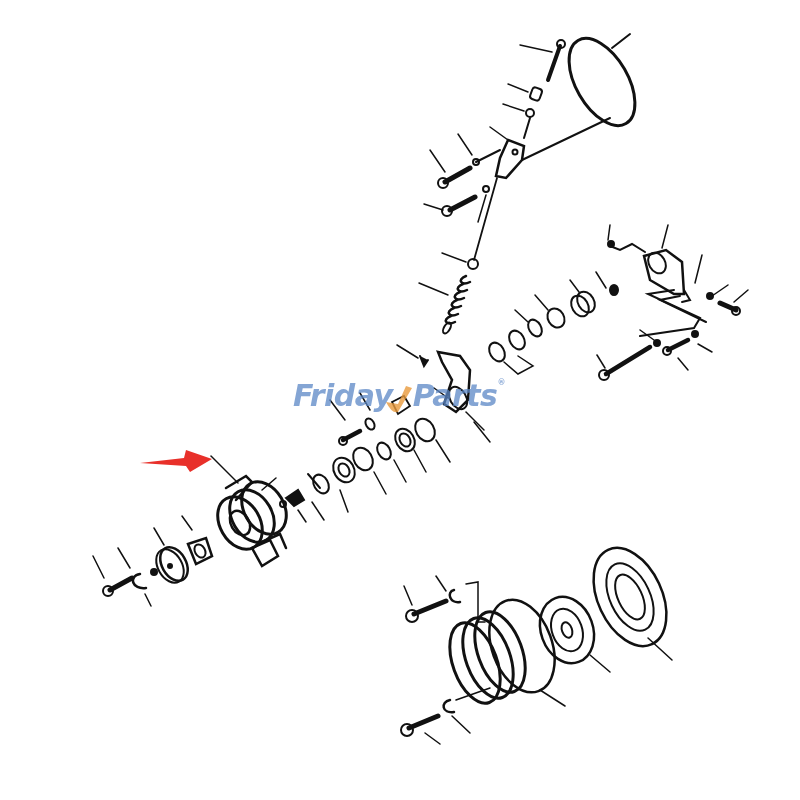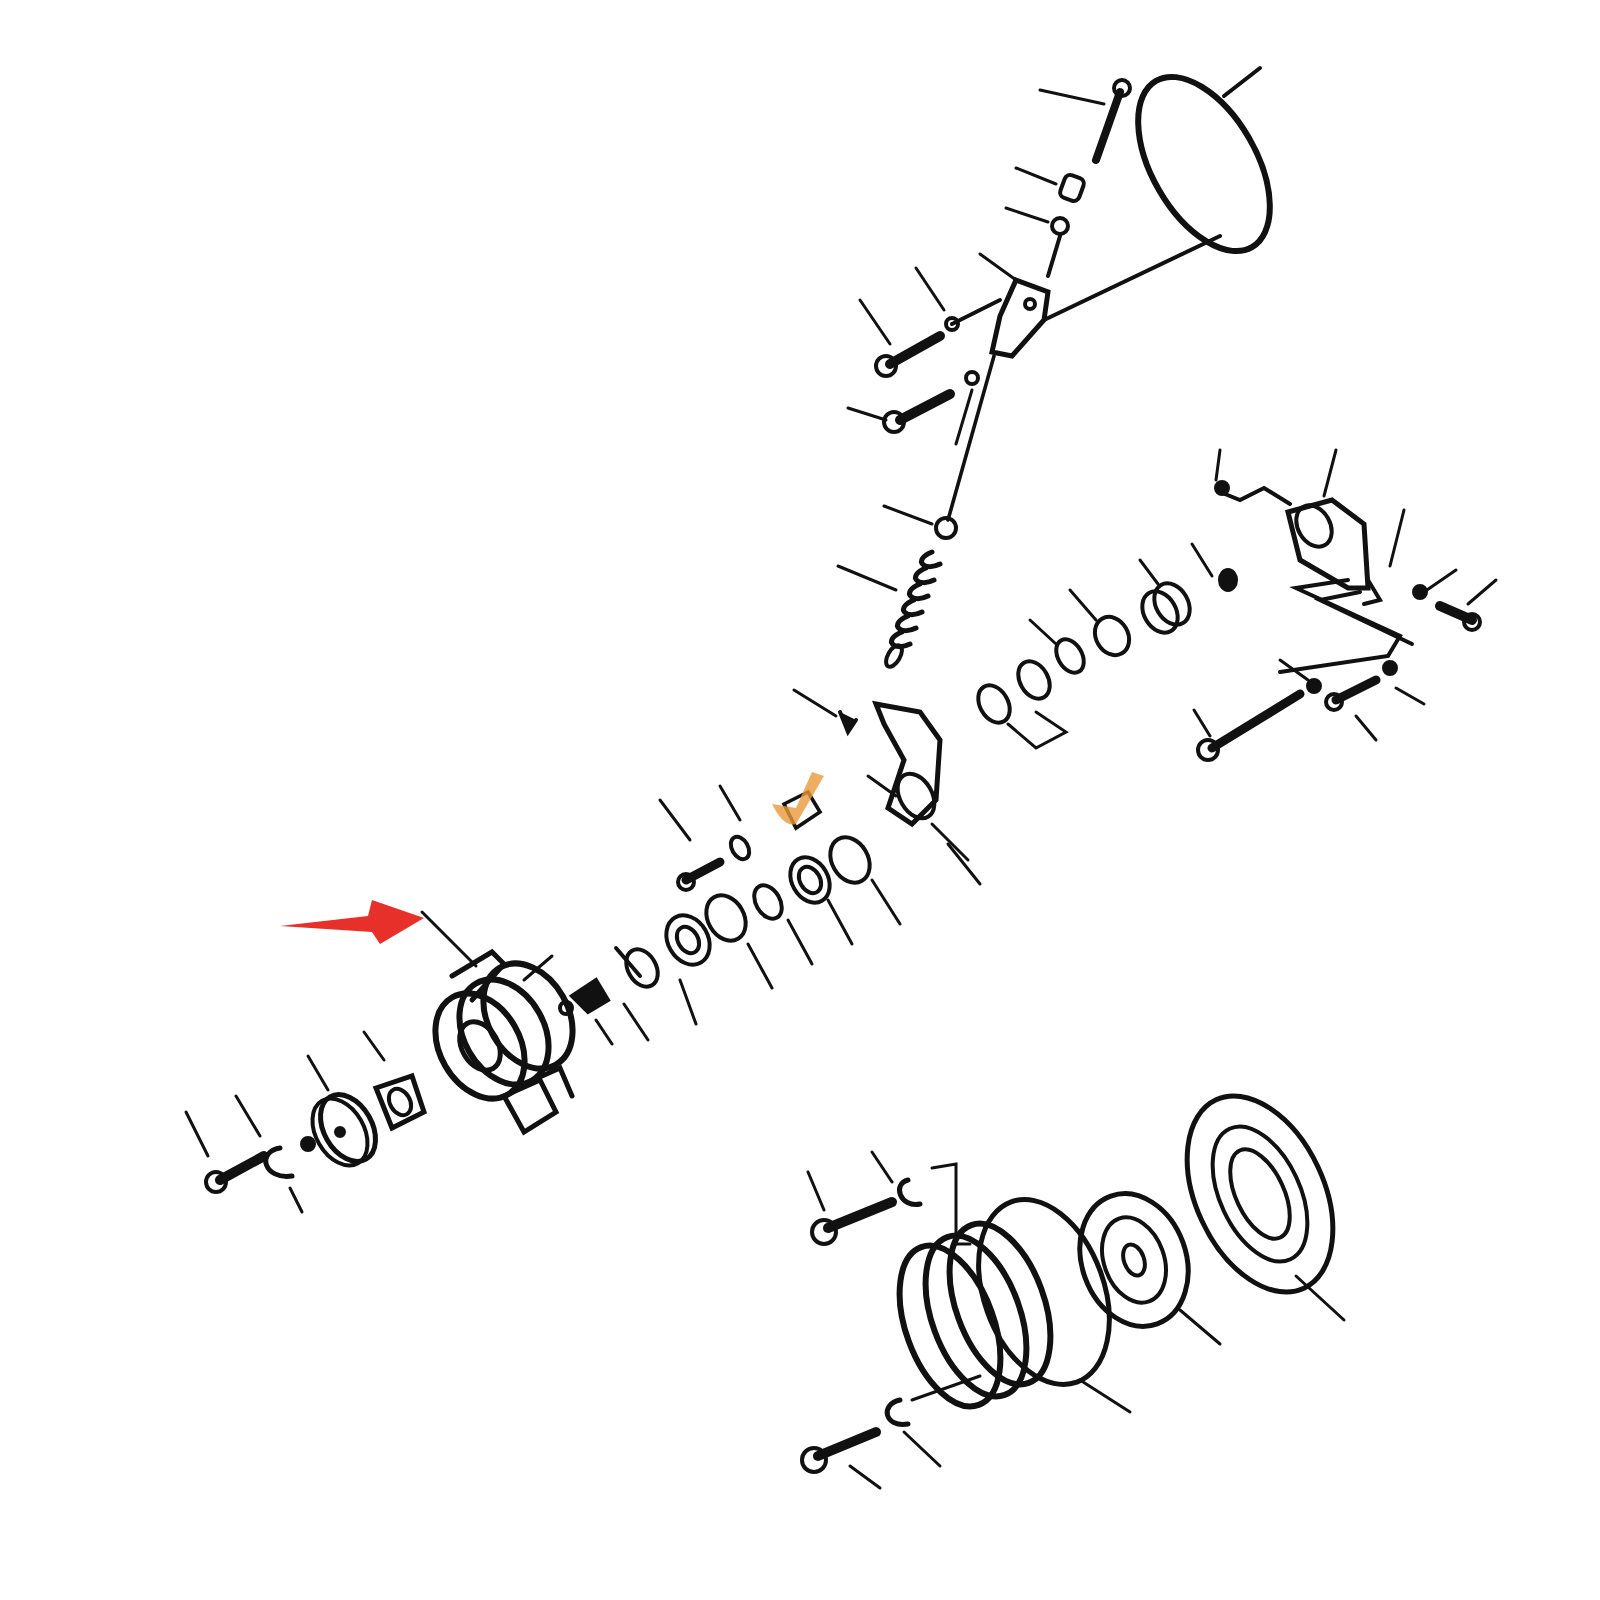--- a/index.html
+++ b/index.html
@@ -208,16 +208,19 @@
     <line x1="436" y1="576" x2="446" y2="591" stroke-width="1.5"></line>
     <line x1="409" y1="728" x2="438" y2="716" stroke-width="5"></line>
     <circle cx="407" cy="730" r="6"></circle>
     <path d="M450 700 C440 702 442 714 454 712" stroke-width="2.5"></path>
     <line x1="456" y1="700" x2="490" y2="688" stroke-width="1.5"></line>
     <line x1="425" y1="733" x2="440" y2="744" stroke-width="1.5"></line>
     <line x1="452" y1="716" x2="470" y2="733" stroke-width="1.5"></line>
   </g>
 </svg>
 
+<div class="watermark">
+  <span style="color:#5b87c6;">Friday</span><span style="color:#5b87c6;margin-left:20px;">Parts</span><span class="reg" style="color:#5b87c6;">®</span>
+</div>
 <svg width="800" height="800">
   <path d="M386 402 Q392 414 398 412 L412 388 L406 386 L398 404 Z" fill="#e89a3c" opacity="0.8"></path>
 </svg>
 </div>
 
 </body></html>

